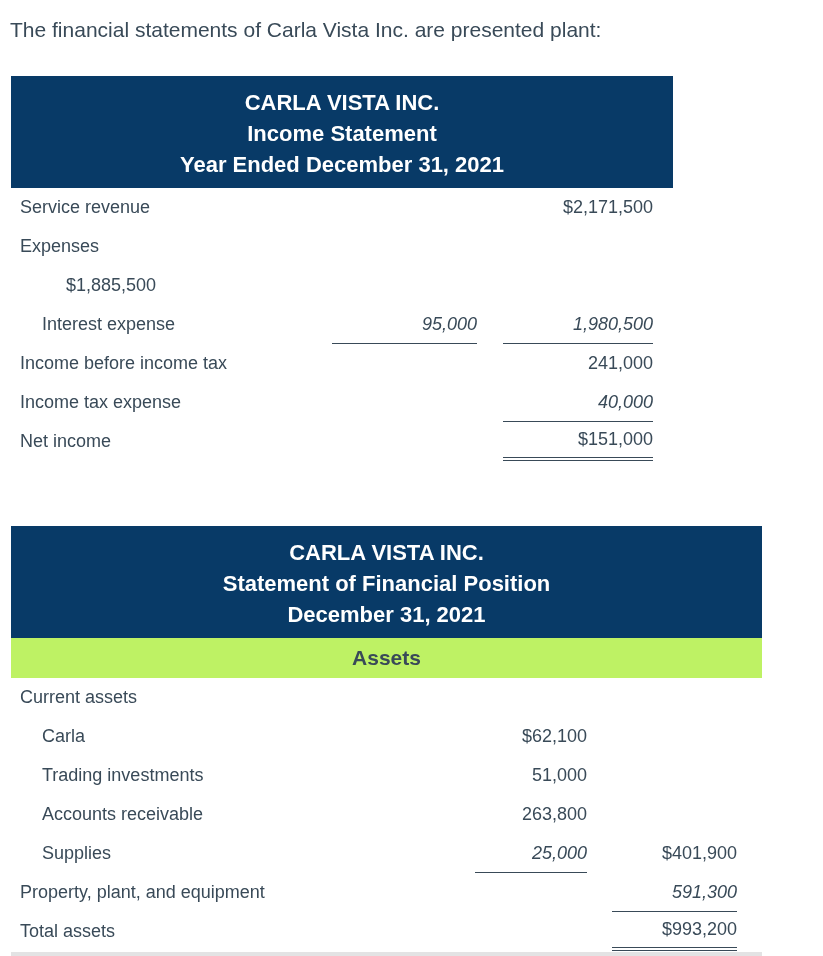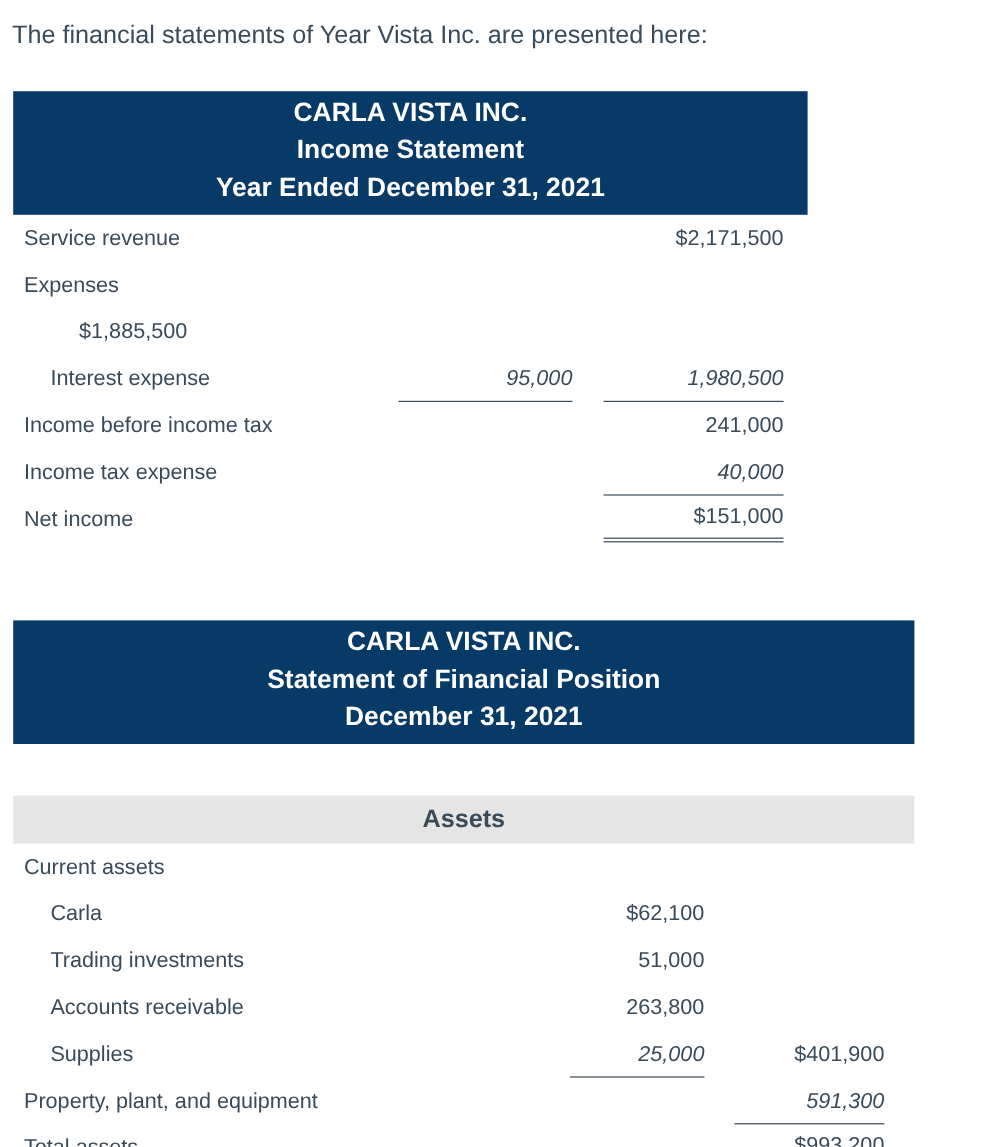--- a/index.html
+++ b/index.html
@@ -16,49 +16,49 @@
     line-height: 25px;
   }
   .stmt { margin-left: 11px; }
   .stmt.is { width: 662px; margin-top: 34px; }
   .stmt.fp { width: 751px; margin-top: 65px; }
   .hdr {
     background: #083a67;
     color: #ffffff;
     text-align: center;
     font-weight: bold;
-    padding: 2px 0 8px 0;
+    padding: 11px 0 8px 0;
   }
   .hdr div { font-size: 22px; line-height: 31px; }
   .band {
-    background: #e5e5e5;
+    background: #bef264;
     height: 40px; line-height: 40px;
     text-align: center;
-    font-size: 21px; font-weight: 600; margin-top: 43px;
+    font-size: 21px; font-weight: 600;
   }
   .row { display: flex; align-items: stretch; height: 39px; font-size: 18px; }
   .lbl { flex: 1; display: flex; align-items: center; padding-left: 9px; white-space: nowrap; }
   .lbl.ind { padding-left: 31px; }
   .amt { display: flex; align-items: center; justify-content: flex-end; white-space: nowrap; }
   .is .c1 { width: 145px; }
   .is .c2 { width: 150px; margin-left: 26px; margin-right: 20px; }
   .fp .c1 { width: 112px; }
   .fp .c2 { width: 125px; margin-left: 25px; margin-right: 25px; }
   .u1 { border-bottom: 1.5px solid #394a58; font-style: italic; }
   .u2 { border-bottom: 4px double #394a58; }
   .gray-strip {
     margin: 1px 0 0 11px;
     width: 751px; height: 8px;
     background: #e3e3e4;
   }
 </style>
 </head>
 <body>
 
-<p class="intro">The financial statements of Year Vista Inc. are presented here:</p>
+<p class="intro">The financial statements of Carla Vista Inc. are presented plant:</p>
 
 <div class="stmt is">
   <div class="hdr">
     <div>CARLA VISTA INC.</div>
     <div>Income Statement</div>
     <div>Year Ended December 31, 2021</div>
   </div>
 
   <div class="row">
     <div class="lbl">Service revenue</div>

